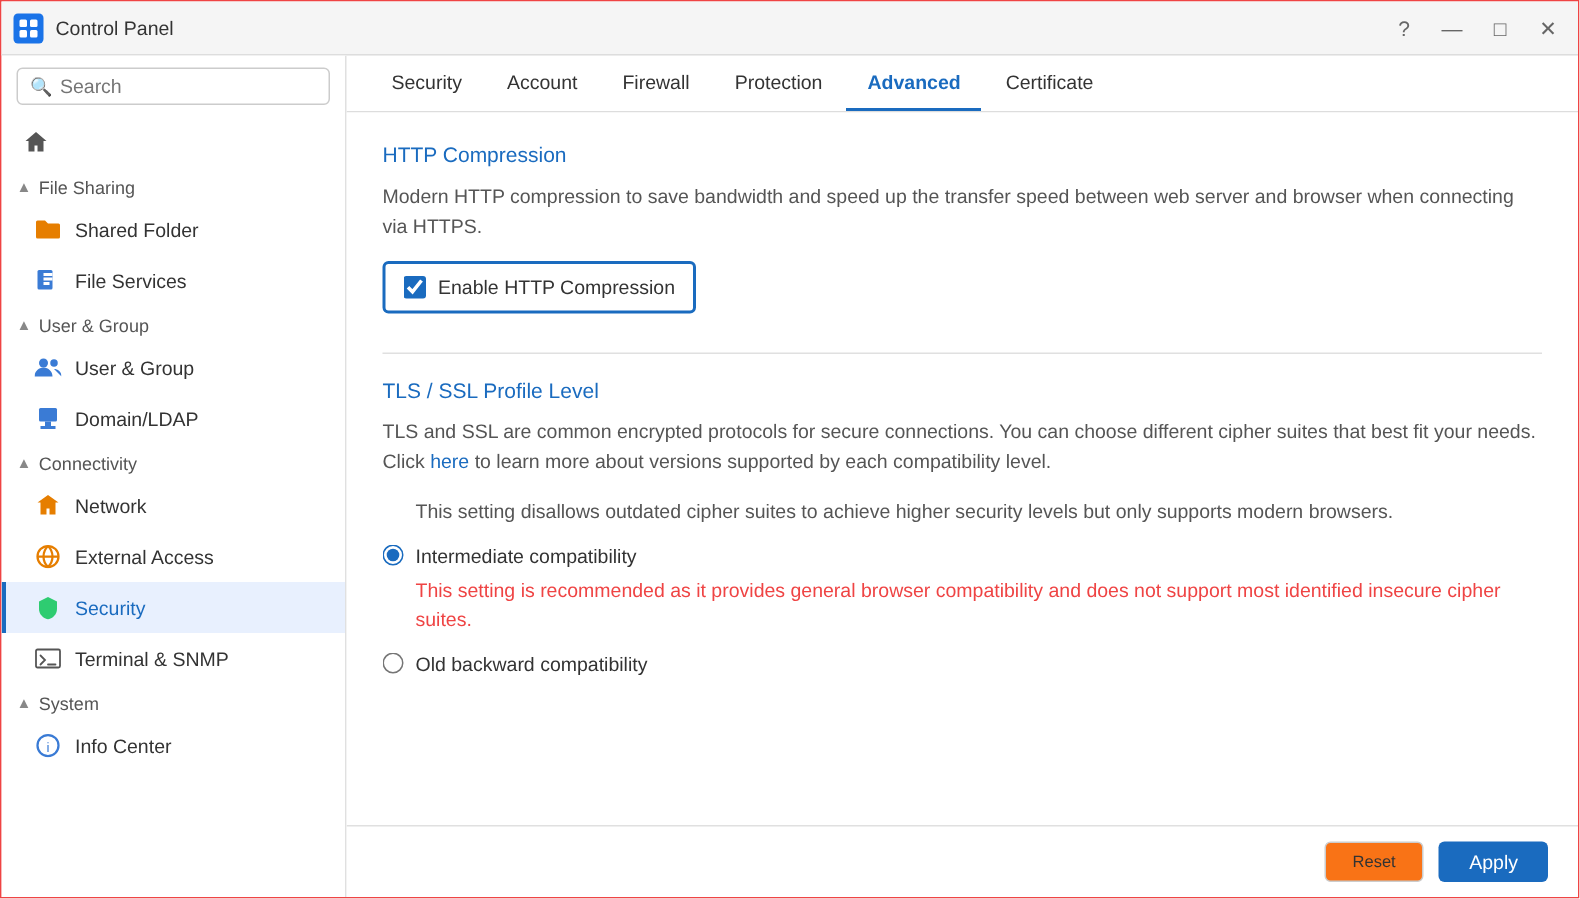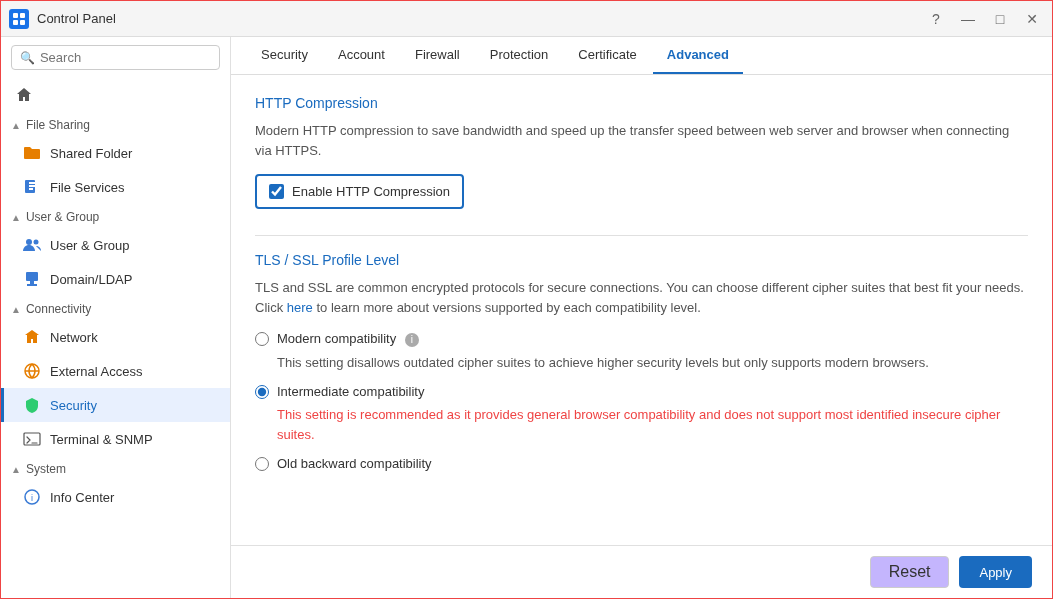--- a/index.html
+++ b/index.html
@@ -277,23 +277,23 @@
       padding: 10px 20px;
       border-top: 1px solid #e0e0e0;
       background: #fff;
       gap: 10px;
       flex-shrink: 0;
     }
 
     .btn-reset {
       padding: 6px 18px;
       border: 1px solid #ccc;
-      background: #c4b5fd;
+      background: #f97316;
       border-radius: 4px;
-      font-size: 16px;
+      font-size: 11px;
       color: #333;
       cursor: pointer;
     }
 
     .btn-apply {
       padding: 6px 20px;
       border: none;
       background: #1a6bbf;
       border-radius: 4px;
       font-size: 13px;
@@ -467,22 +467,22 @@
 
     </div>
 
     <div class="content">
 
       <div class="tabs">
         <div class="tab">Security</div>
         <div class="tab">Account</div>
         <div class="tab">Firewall</div>
         <div class="tab">Protection</div>
+        <div class="tab active">Advanced</div>
         <div class="tab">Certificate</div>
-        <div class="tab active">Advanced</div>
       </div>
 
       <div class="panel">
 
         <div>
           <div class="section-title">HTTP Compression</div>
           <p class="section-desc">Modern HTTP compression to save bandwidth and speed up the transfer speed between web server and browser when connecting via HTTPS.</p>
           <div class="checkbox-group">
             <input type="checkbox" id="http-compress" checked="" style="">
             <label class="checkbox-label" for="http-compress">Enable HTTP Compression</label>
@@ -490,27 +490,20 @@
         </div>
 
         <hr class="divider">
 
         <div>
           <div class="section-title">TLS / SSL Profile Level</div>
           <p class="tls-desc">
             <span>TLS and SSL are common encrypted protocols for secure connections. You can choose different cipher suites that best fit your needs. Click </span><a href="#">here</a><span> to learn more about versions supported by each compatibility level.</span>
           </p>
 
-          <div class="radio-option">
-            <input type="radio" name="tls-level" id="modern" style="">
-            <label class="radio-label" for="modern">
-              <span>Modern compatibility</span>
-              <i class="info-icon">i</i>
-            </label>
-          </div>
           <p class="radio-desc">This setting disallows outdated cipher suites to achieve higher security levels but only supports modern browsers.</p>
 
           <div class="radio-option">
             <input type="radio" name="tls-level" id="intermediate" checked="" style="">
             <label class="radio-label" for="intermediate">Intermediate compatibility</label>
           </div>
           <p class="radio-desc warning">This setting is recommended as it provides general browser compatibility and does not support most identified insecure cipher suites.</p>
 
           <div class="radio-option">
             <input type="radio" name="tls-level" id="old" style="">

